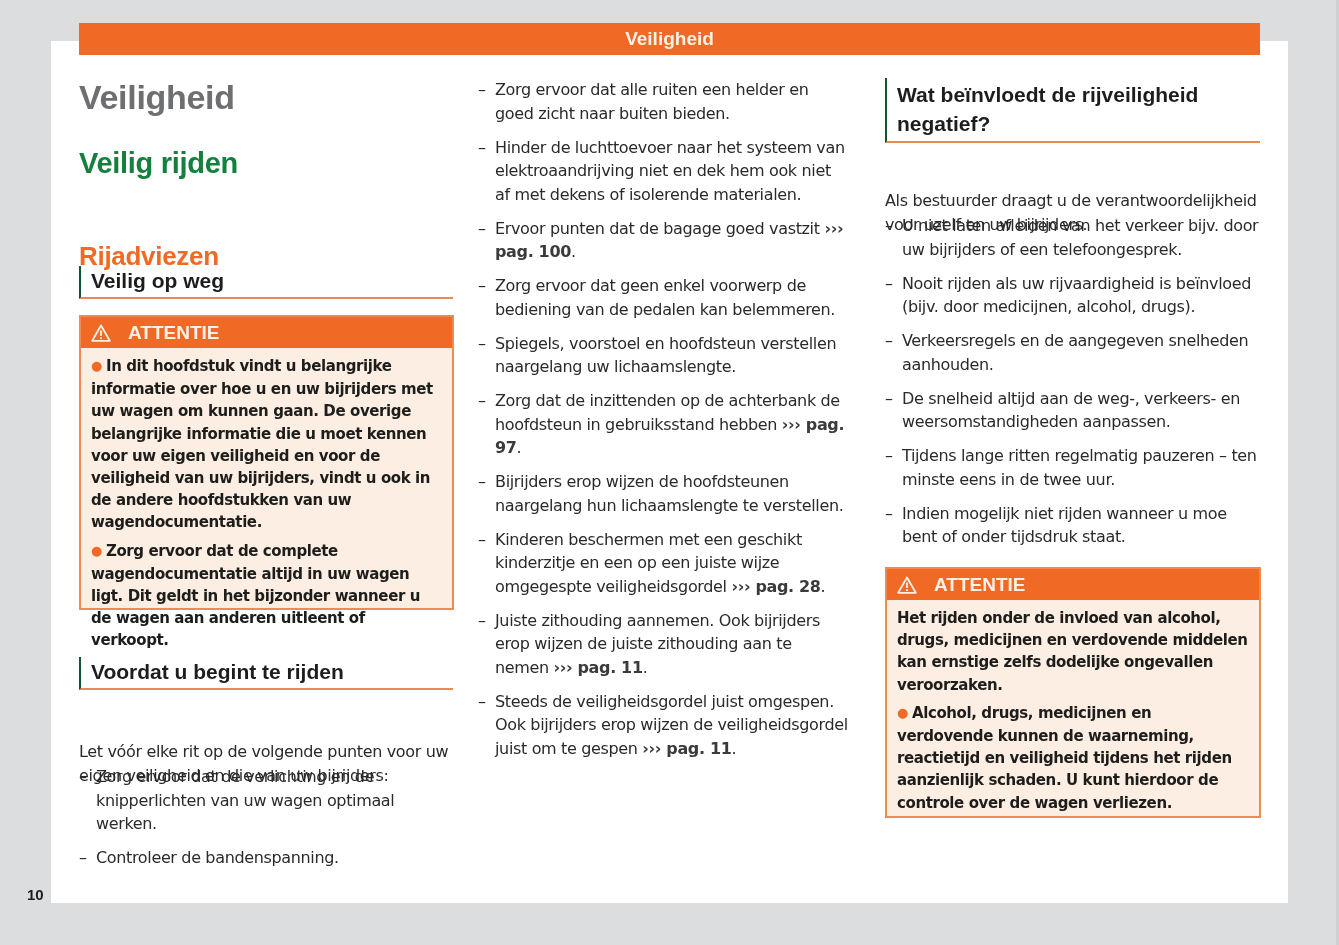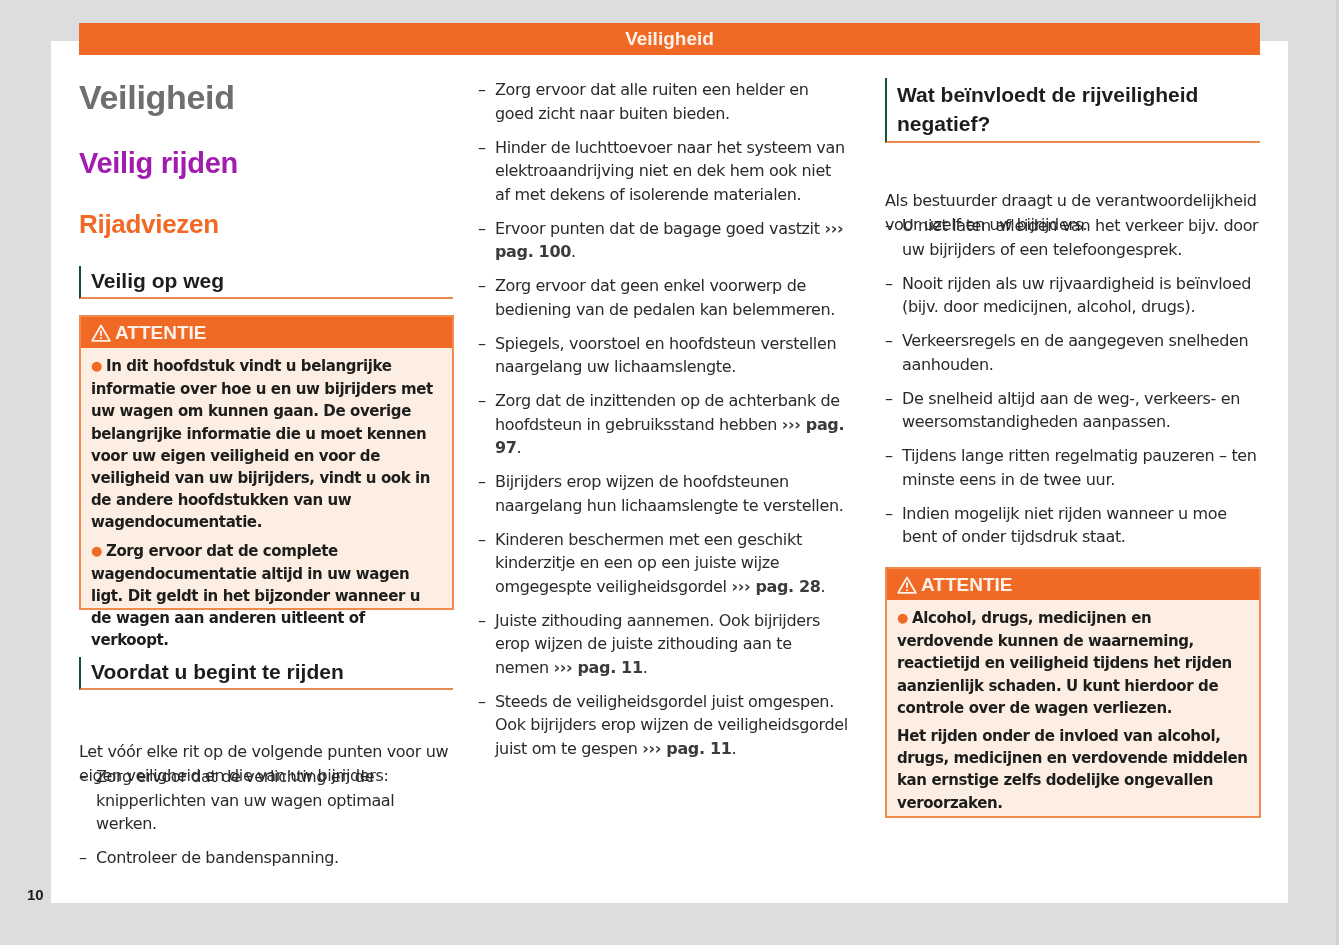--- a/index.html
+++ b/index.html
@@ -24,22 +24,22 @@
   .page-number {
     position: absolute; left: 27px; top: 886px;
     font-family: "Liberation Sans", sans-serif; font-weight: bold; font-size: 15px; color: #1d1d1b;
   }
   .col { position: absolute; top: 0; }
   .col1 { left: 79px; width: 374px; }
   .col2 { left: 497px; width: 370px; }
   .col3 { left: 885px; width: 375px; }
 
   .h1 { position: absolute; left: 0; font-family: "Liberation Sans", sans-serif; font-weight: bold; color: #6e6f71; font-size: 34px; letter-spacing: -0.3px; }
-  .h2 { position: absolute; left: 0; font-family: "Liberation Sans", sans-serif; font-weight: bold; color: #a21caf; font-size: 29px; letter-spacing: -0.3px; }
-  .h3 { position: absolute; left: 0; font-family: "Liberation Sans", sans-serif; font-weight: bold; color: #f06a25; font-size: 26px; letter-spacing: -0.3px; }
+  .h2 { position: absolute; left: 0; font-family: "Liberation Sans", sans-serif; font-weight: bold; color: #15803d; font-size: 29px; letter-spacing: -0.3px; }
+  .h3 { position: absolute; left: 0; font-family: "Liberation Sans", sans-serif; font-weight: bold; color: #f06a25; font-size: 26px; letter-spacing: -0.3px; margin-top: 32px; }
   .h4 {
     position: absolute; left: 0; width: 374px;
     border-left: 2px solid #14532d; border-bottom: 2px solid #e98a52;
     padding-left: 10px;
     font-family: "Liberation Sans", sans-serif; font-weight: bold; font-size: 21px; color: #1d1d1b;
   }
   .body-text {
     position: absolute; left: 0;
     font-family: "DejaVu Sans", sans-serif; font-size: 16px; line-height: 23.5px; color: #2a2a2a;
     letter-spacing: -0.35px;
@@ -55,21 +55,21 @@
   ul.dash li .dash-mark { position: absolute; left: 0; top: 0; }
   .ref { font-weight: bold; color: #3b3b3b; }
 
   .att {
     position: absolute; left: 0; border: 2px solid #f08a4e; background: #fdeee3;
   }
   .att-head {
     background: #f06a25; color: #fdf1e8; height: 31px; line-height: 31px;
     padding-left: 10px;
     font-family: "Liberation Sans", sans-serif; font-weight: bold; font-size: 19px;
-    display: flex; align-items: center; gap: 4px;
+    display: flex; align-items: center; gap: 17px;
   }
   .att-head svg { display: block; }
   .att-body {
     padding: 7px 10px 6px 10px;
     font-family: "DejaVu Sans", sans-serif; font-weight: bold; font-size: 15px; line-height: 22.2px;
     color: #1d1d1b; letter-spacing: -0.4px;
   }
   .att-body p { margin-bottom: 6px; }
   .att-body p:last-child { margin-bottom: 0; }
   .bullet { color: #f06a25; font-size: 13px; margin-right: 4px; position: relative; top: -1px; }
@@ -156,17 +156,17 @@
   <div class="att" style="top:567px; width:376px; height:251px;">
     <div class="att-head">
       <svg width="20" height="18" viewBox="0 0 20 18">
         <path d="M10 1.5 L18.8 16.8 L1.2 16.8 Z" fill="none" stroke="#fdf1e8" stroke-width="1.8" stroke-linejoin="round"></path>
         <rect x="9.1" y="6.5" width="1.8" height="5.5" fill="#fdf1e8"></rect>
         <rect x="9.1" y="13.3" width="1.8" height="1.8" fill="#fdf1e8"></rect>
       </svg>
       <span>ATTENTIE</span>
     </div>
     <div class="att-body">
+      <p>Het rijden onder de invloed van alcohol, drugs, medicijnen en verdovende middelen kan ernstige zelfs dodelijke ongevallen veroorzaken.</p>
       <p><span class="bullet">●</span><span>Alcohol, drugs, medicijnen en verdovende kunnen de waarneming, reactietijd en veiligheid tijdens het rijden aanzienlijk schaden. U kunt hierdoor de controle over de wagen verliezen.</span></p>
-      <p>Het rijden onder de invloed van alcohol, drugs, medicijnen en verdovende middelen kan ernstige zelfs dodelijke ongevallen veroorzaken.</p>
     </div>
   </div>
 </div>
 
 </body></html>

